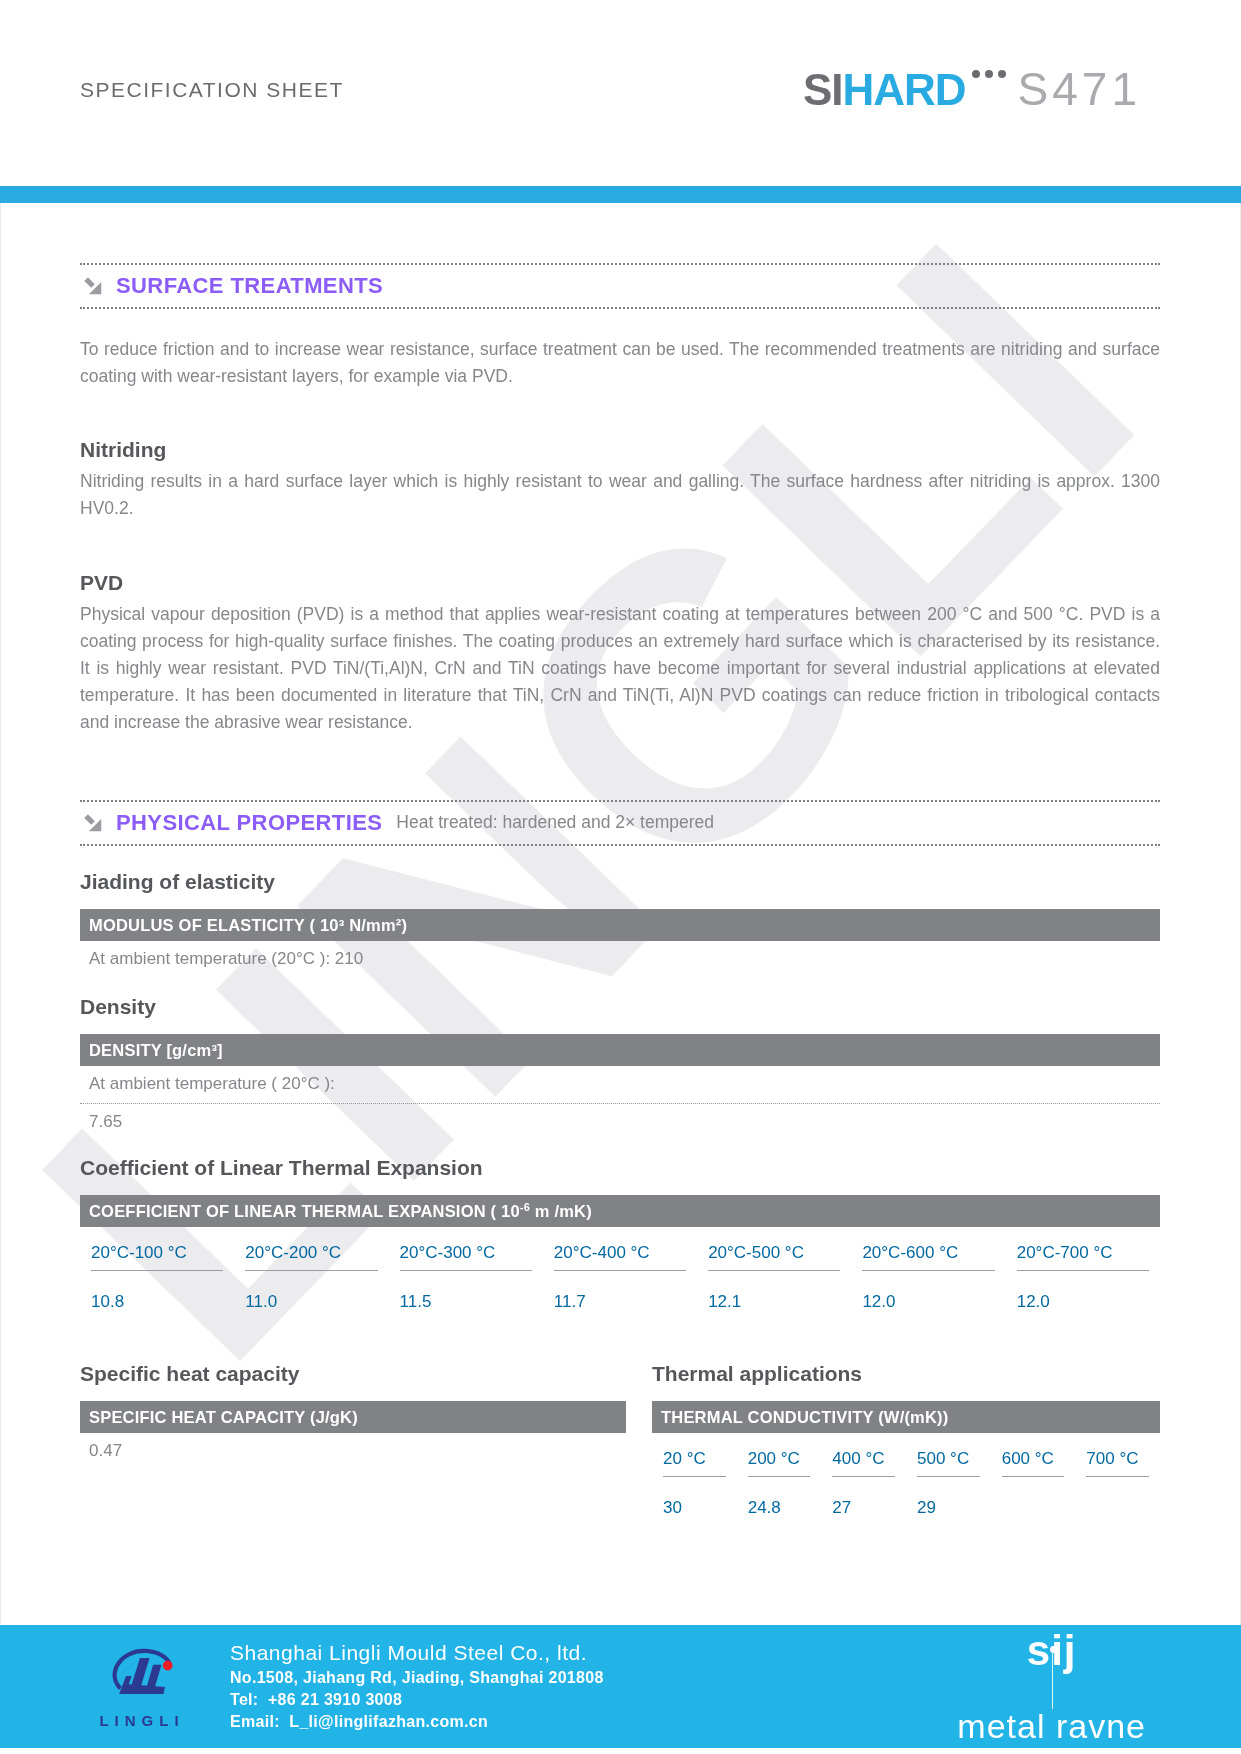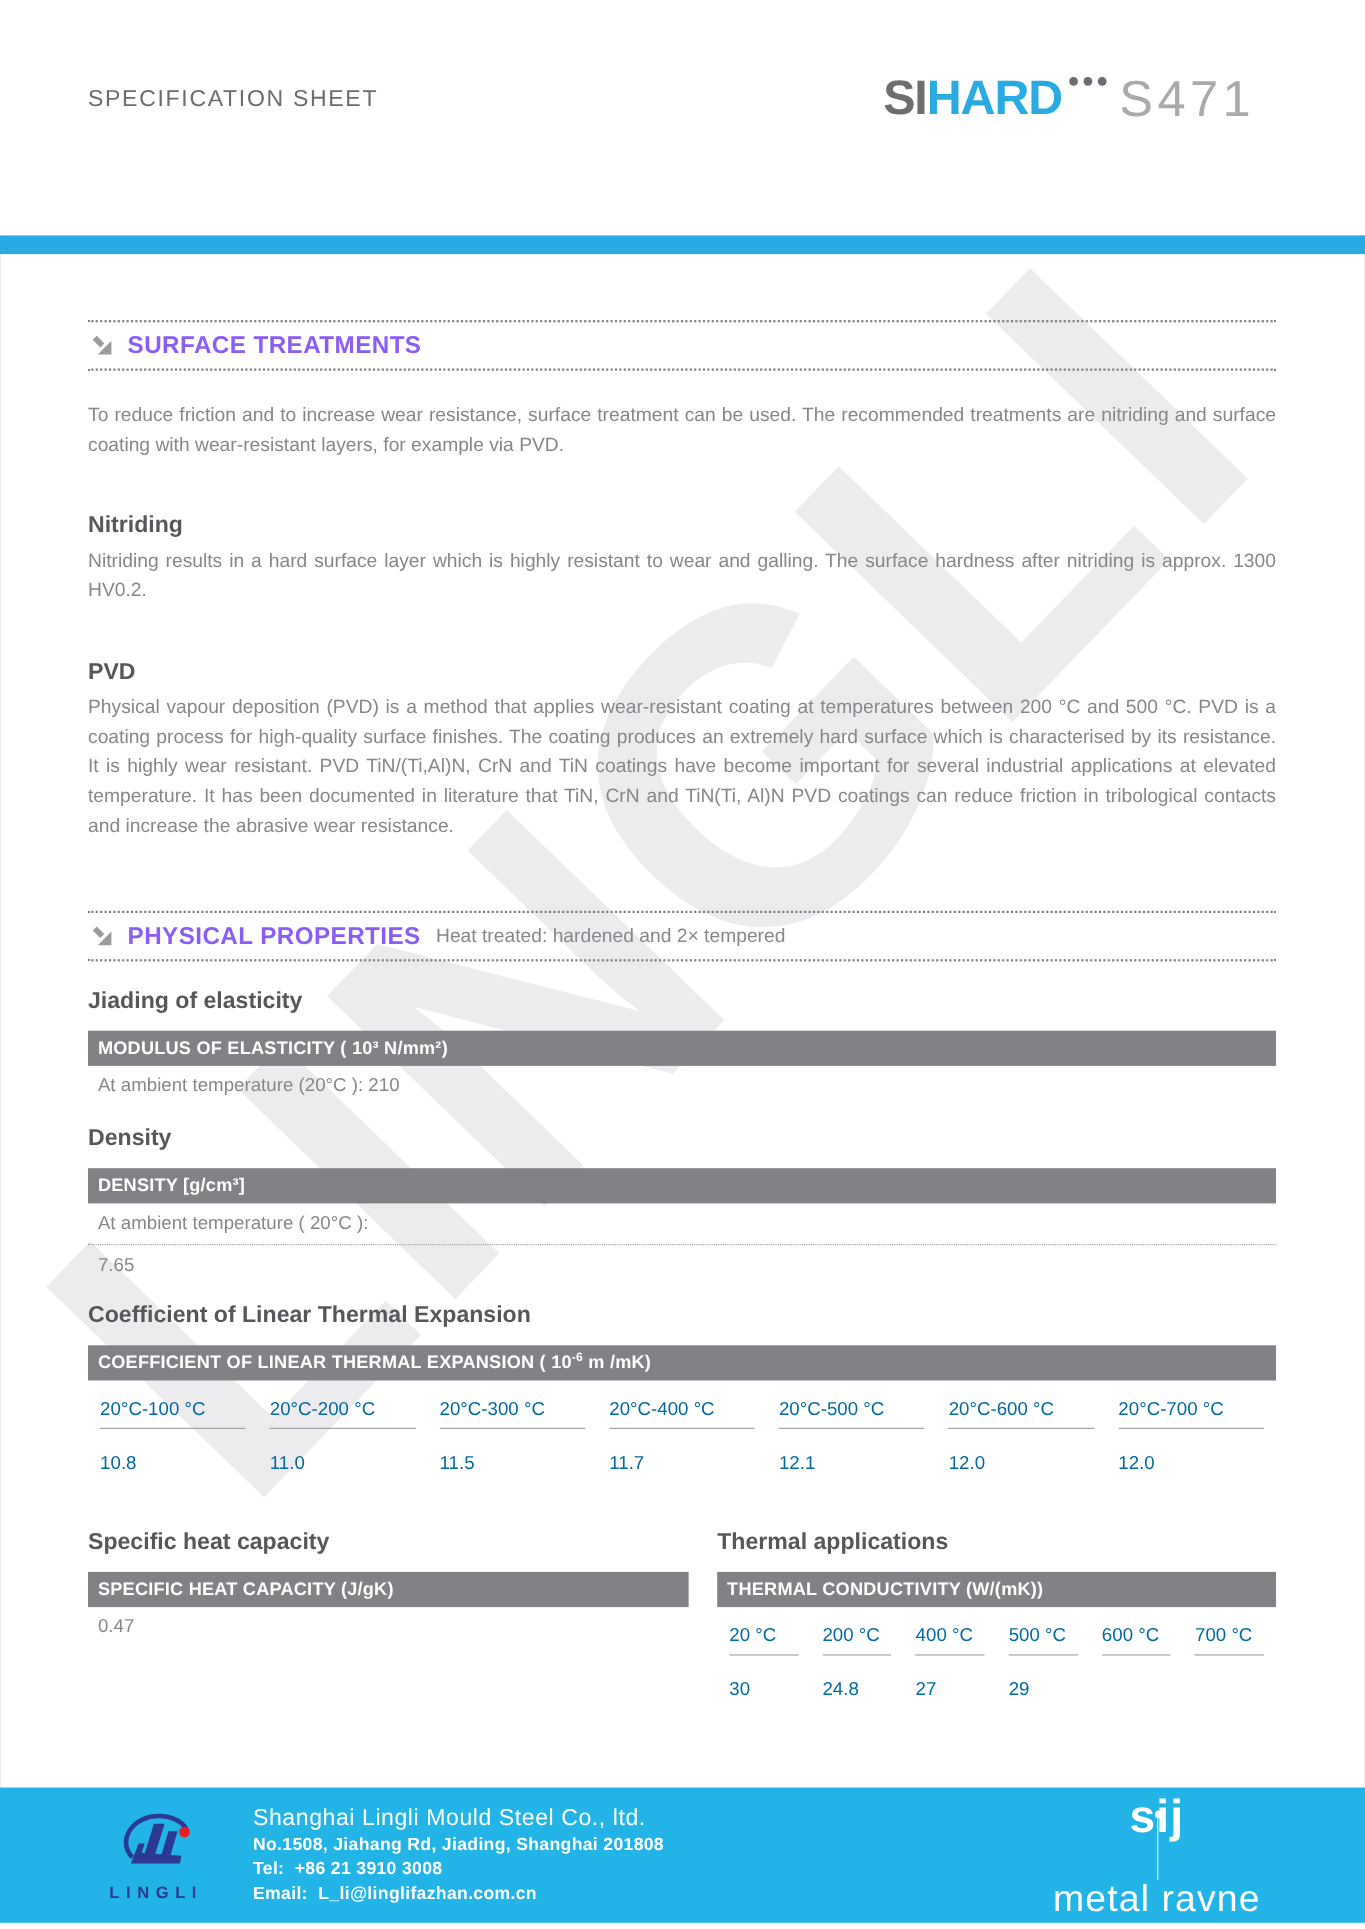--- a/index.html
+++ b/index.html
@@ -15,21 +15,21 @@
     box-shadow:inset 0 0 0 1px #ececec;
   }
   
   .watermark{
     position:absolute;left:-185px;top:600px;width:1550px;height:400px;
     line-height:400px;text-align:center;font-size:400px;font-weight:600;
     color:#ececee;letter-spacing:6px;transform:rotate(-46deg);
     z-index:0;pointer-events:none;white-space:nowrap;
   }
   
-  .topbar{position:relative;height:214px;background:#fff;z-index:1;}
+  .topbar{position:relative;height:186px;background:#fff;z-index:1;}
   .doc-title{
     position:absolute;left:80px;top:78px;font-size:21px;color:#6a6c6f;
     letter-spacing:1.5px;
   }
   .brand{position:absolute;right:100px;top:66px;display:flex;align-items:flex-end;}
   .b-si{font-size:44px;font-weight:800;color:#6d6e71;letter-spacing:-1px;line-height:1;}
   .b-hard{font-size:44px;font-weight:800;color:var(--accent);letter-spacing:-1px;line-height:1;}
   .b-dots{display:inline-flex;gap:5px;margin:0 8px 34px 6px;}
   .b-dots i{width:8px;height:8px;border-radius:50%;background:#6d6e71;}
   .b-model{font-size:46px;font-weight:300;color:#a8aaad;letter-spacing:4px;margin-left:4px;line-height:1;}

